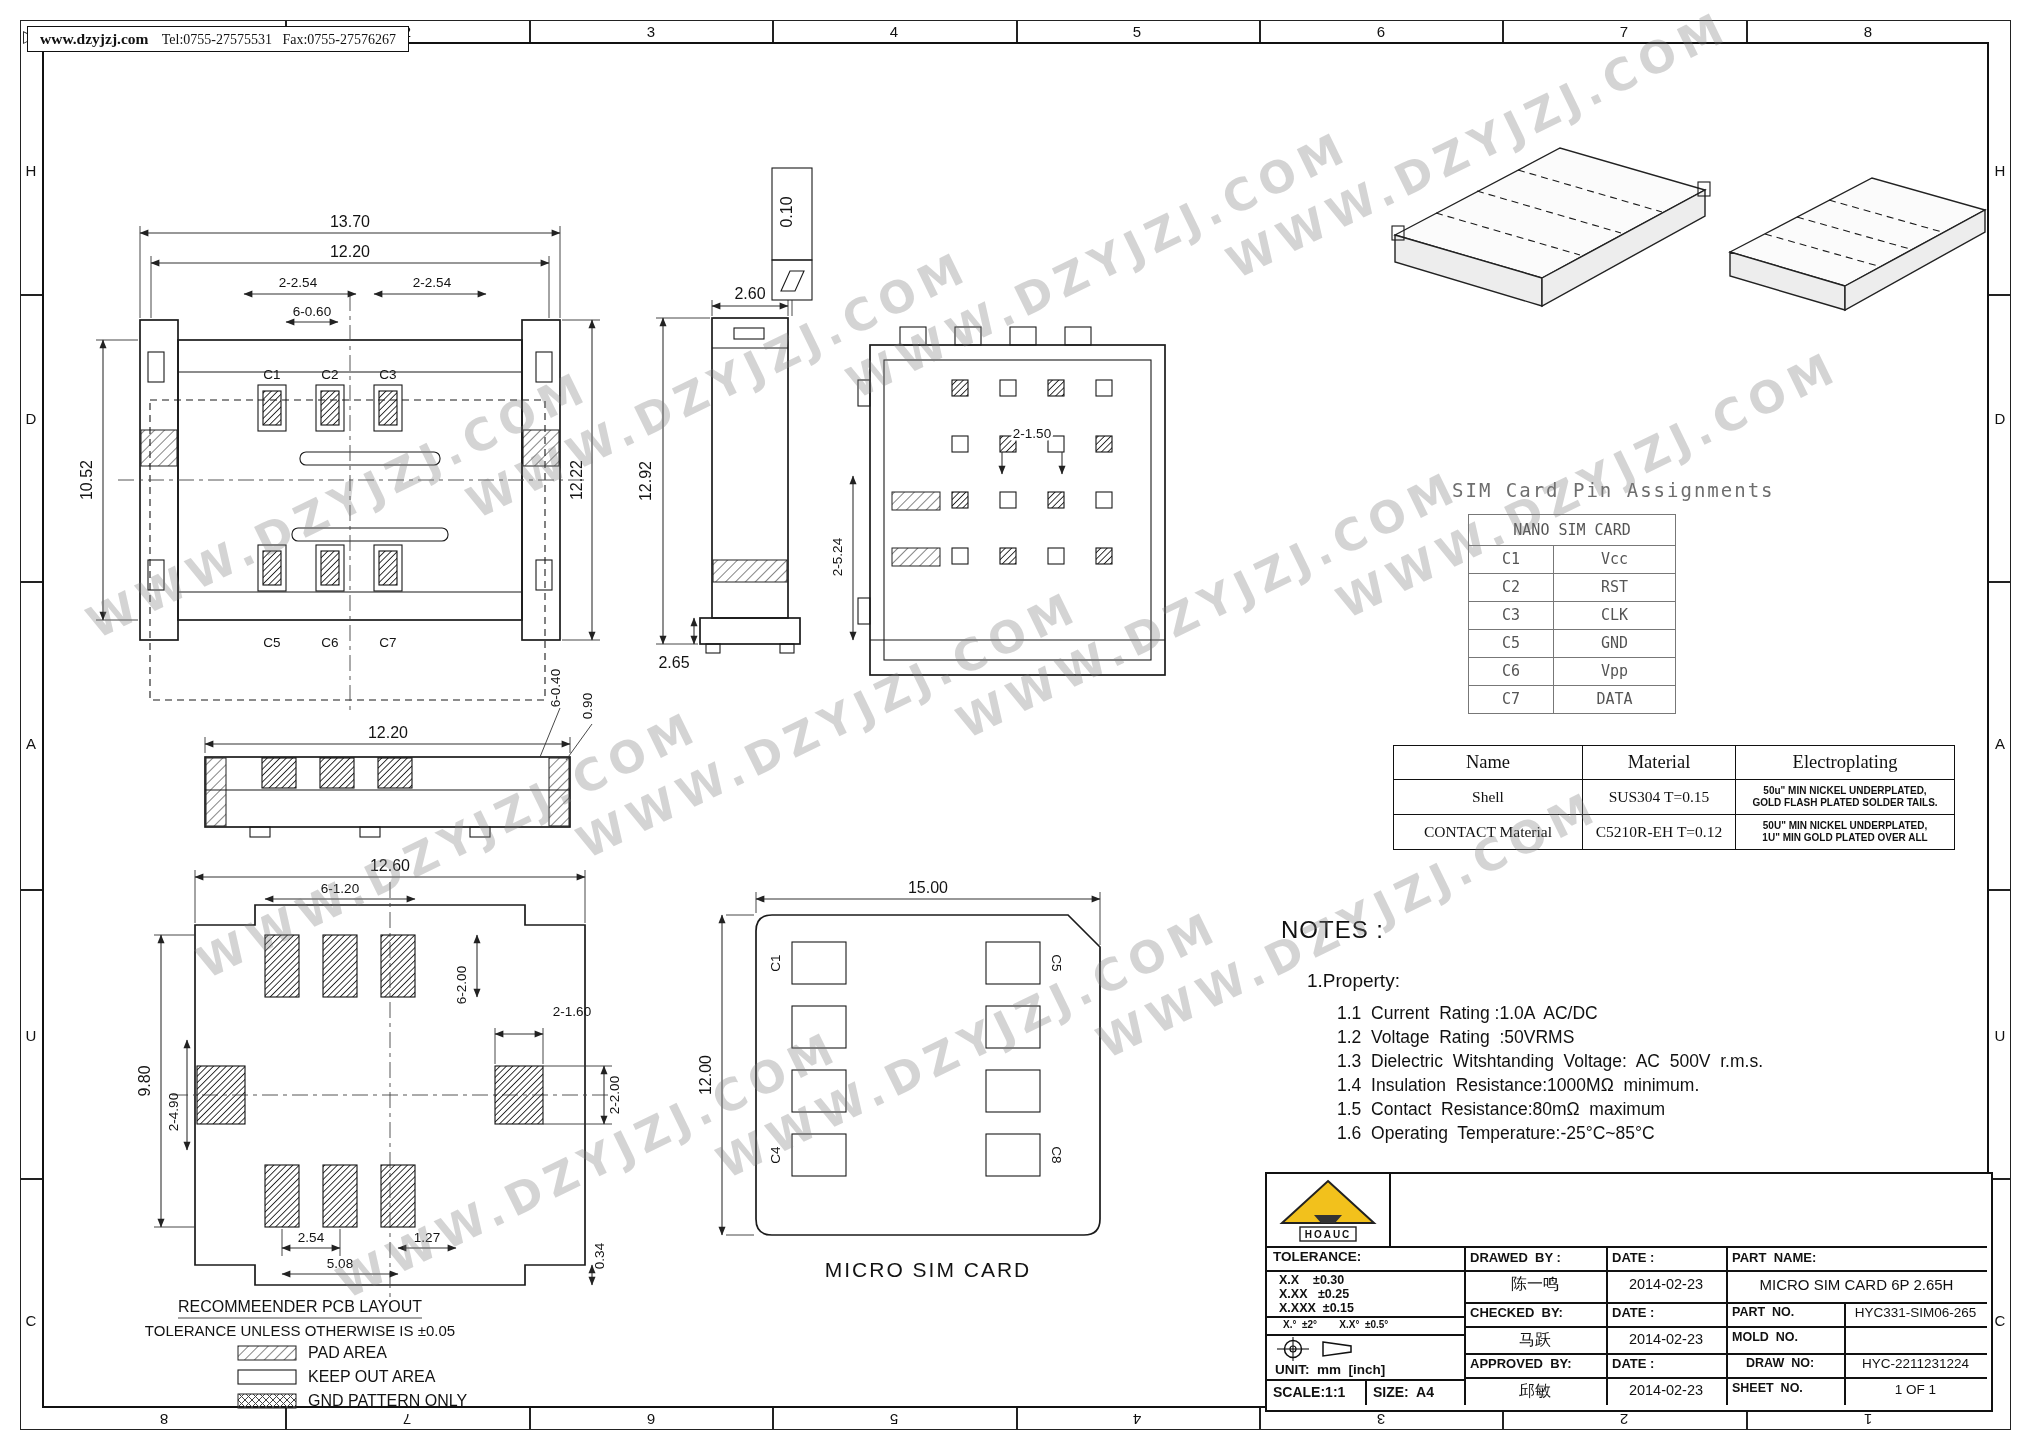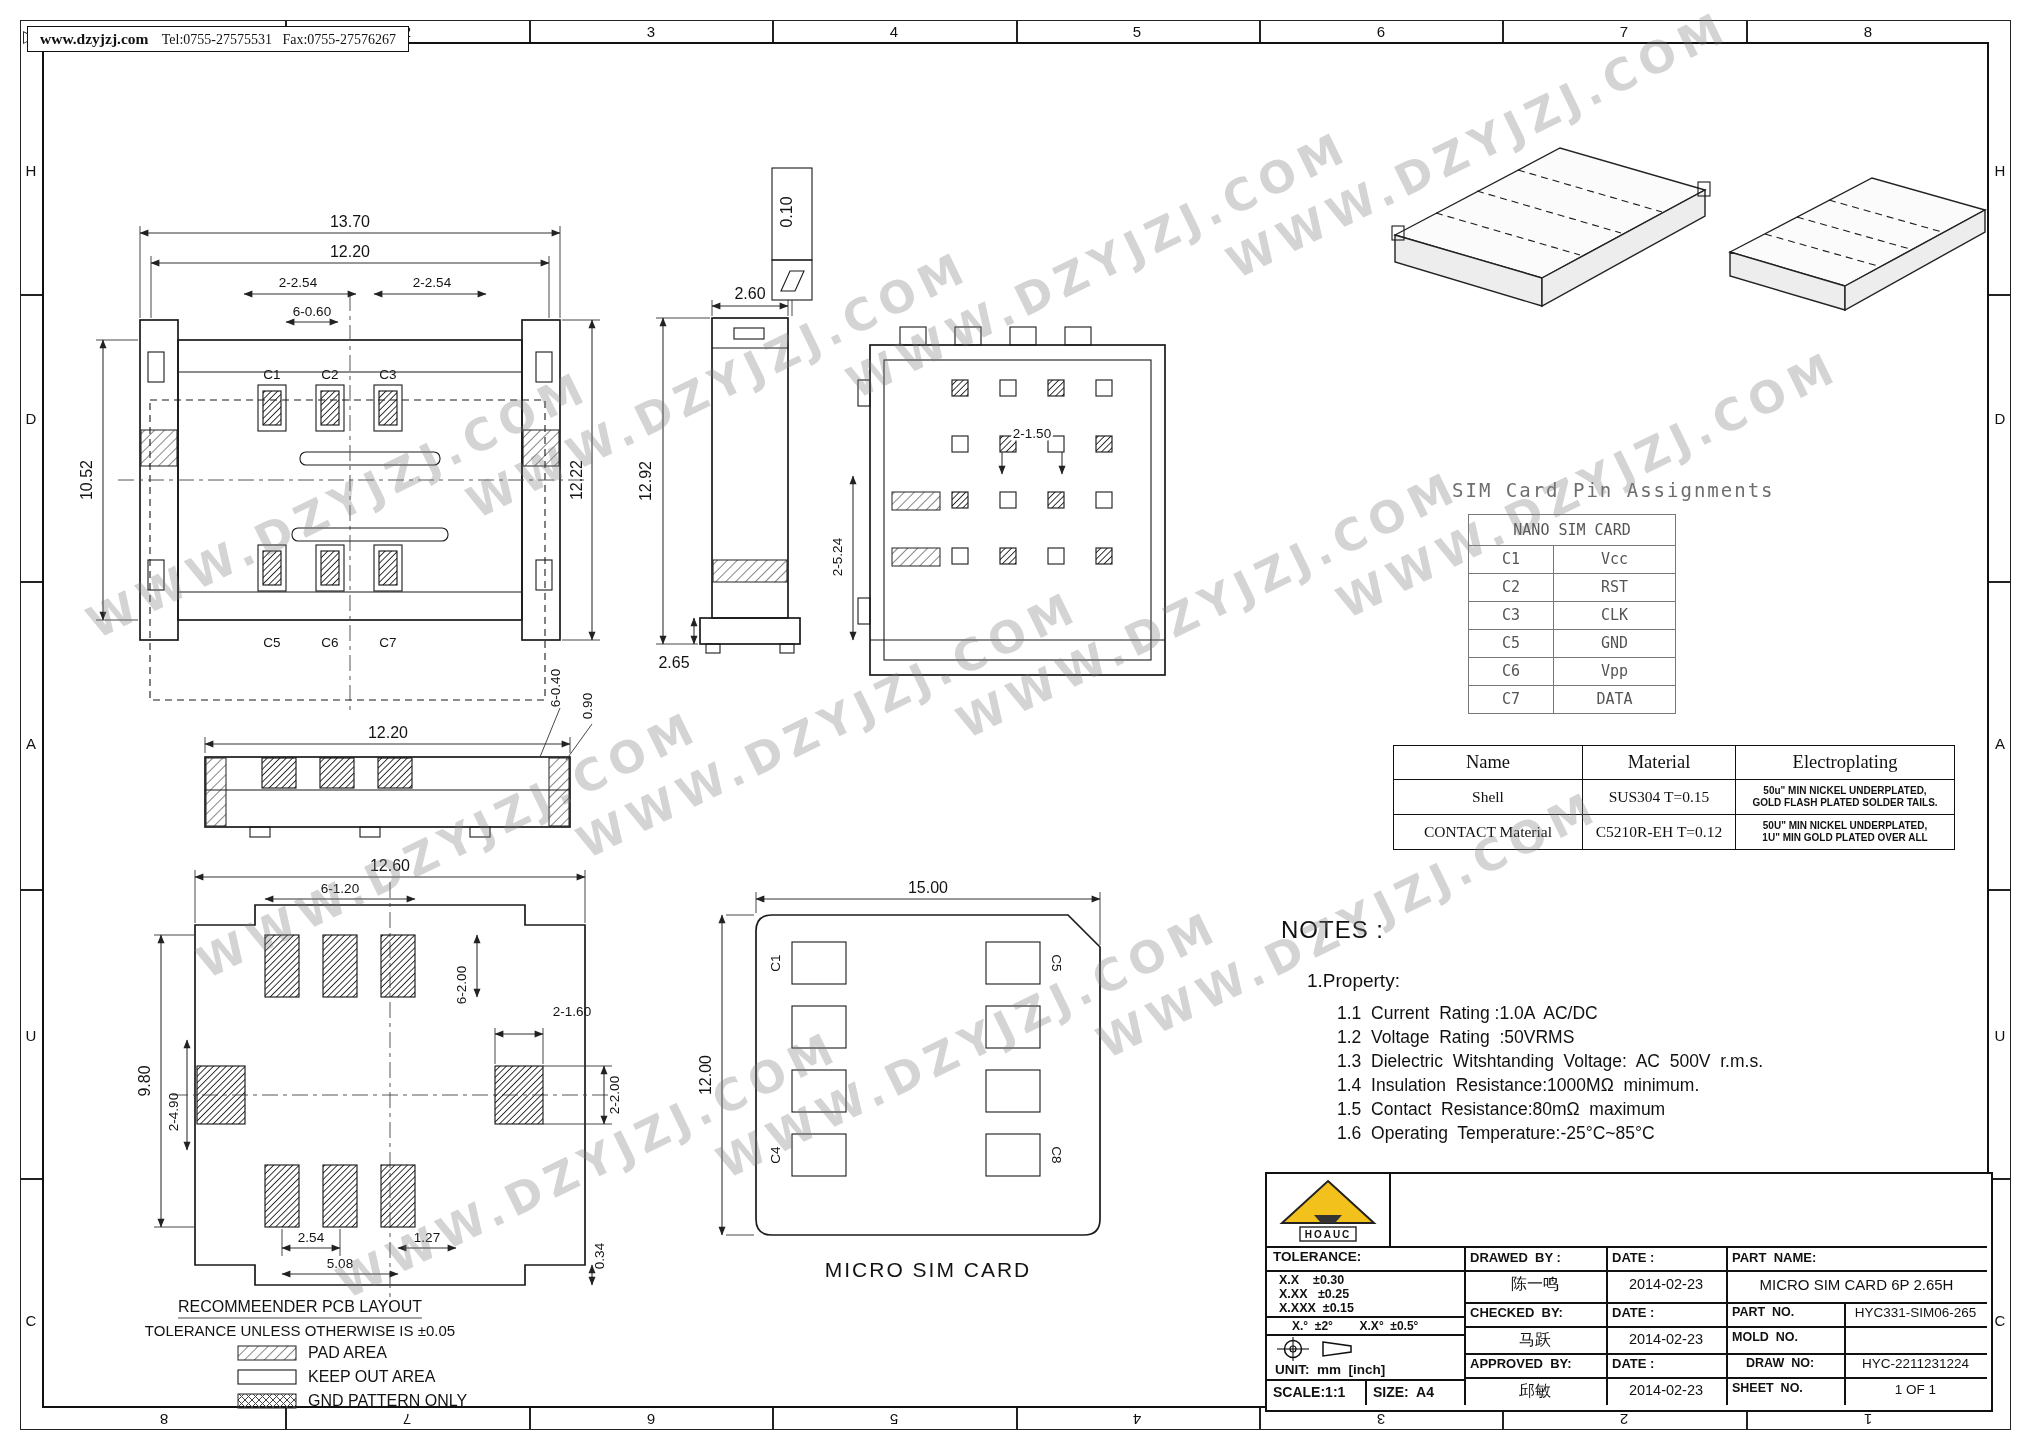--- a/index.html
+++ b/index.html
@@ -469,21 +469,21 @@
         <polygon points="38,38 66,38 59,46 45,46" fill="#333"></polygon>
         <rect x="24" y="50" width="56" height="14" fill="none" stroke="#222" stroke-width="1.4"></rect>
         <text x="52" y="61" text-anchor="middle" font-family="Liberation Sans,sans-serif" font-size="10" font-weight="bold" letter-spacing="2" fill="#111">HOAUC</text>
       </svg>
     </div>
 
     <div class="tbl" style="left:6px;top:75px;font-size:13.5px">TOLERANCE:</div>
     <div class="tbl" style="left:12px;top:99px;font-size:12.5px">X.X    ±0.30</div>
     <div class="tbl" style="left:12px;top:113px;font-size:12.5px">X.XX   ±0.25</div>
     <div class="tbl" style="left:12px;top:127px;font-size:12.5px">X.XXX  ±0.15</div>
-    <div class="tbl" style="left:25px;top:145px;font-size:12px">X.°  ±2°        X.X°  ±0.5°</div>
+    <div class="tbl" style="left:16px;top:145px;font-size:10px">X.°  ±2°        X.X°  ±0.5°</div>
     <svg style="position:absolute;left:10px;top:163px" width="80" height="24" viewBox="0 0 80 24">
       <circle cx="16" cy="12" r="8.5" fill="none" stroke="#111" stroke-width="1.5"></circle>
       <circle cx="16" cy="12" r="3" fill="none" stroke="#111" stroke-width="1.2"></circle>
       <line x1="0" y1="12" x2="32" y2="12" stroke="#111" stroke-width="1.1"></line>
       <line x1="16" y1="0" x2="16" y2="24" stroke="#111" stroke-width="1.1"></line>
       <path d="M46,5 L74,9 V15 L46,19 Z" fill="none" stroke="#111" stroke-width="1.5"></path>
     </svg>
     <div class="tbl" style="left:8px;top:188px;font-size:13.5px">UNIT:  mm  [inch]</div>
     <div class="tbl" style="left:6px;top:210px;font-size:14px">SCALE:1:1</div>
     <div class="tbl" style="left:106px;top:210px;font-size:14px">SIZE:  A4</div>

